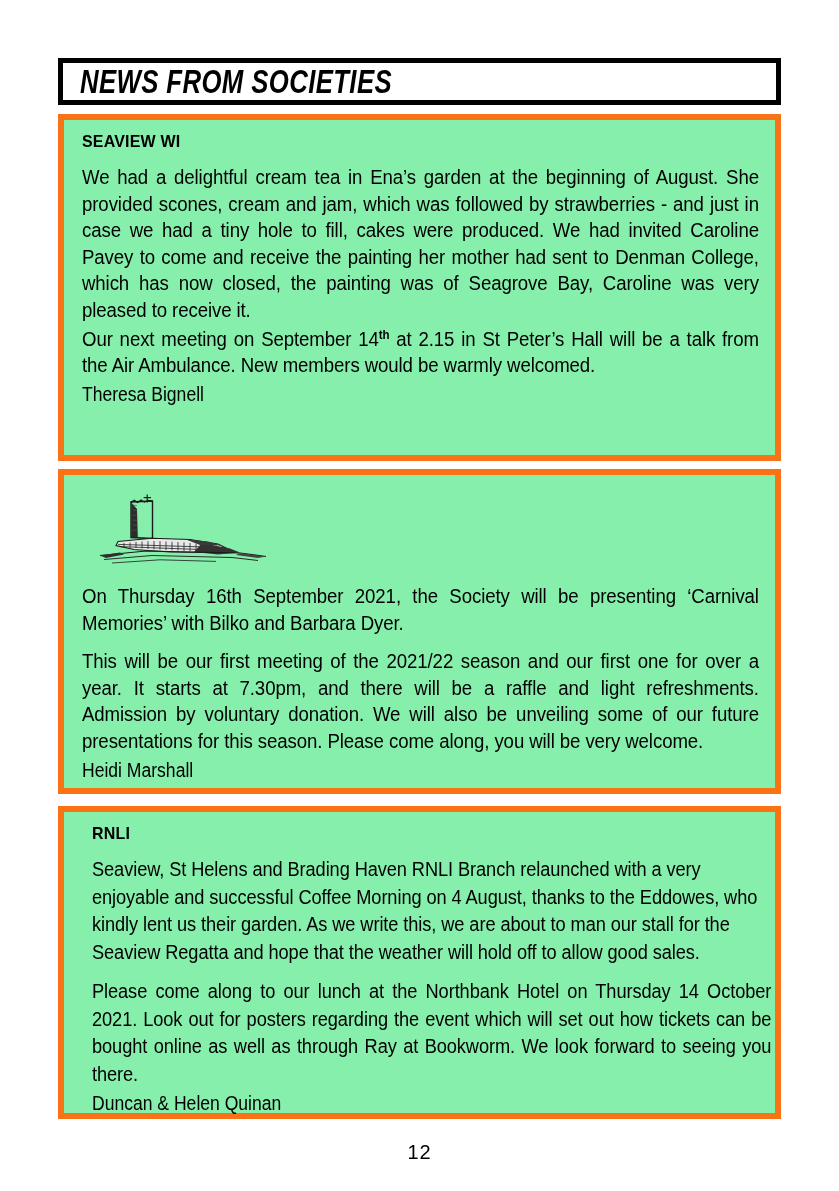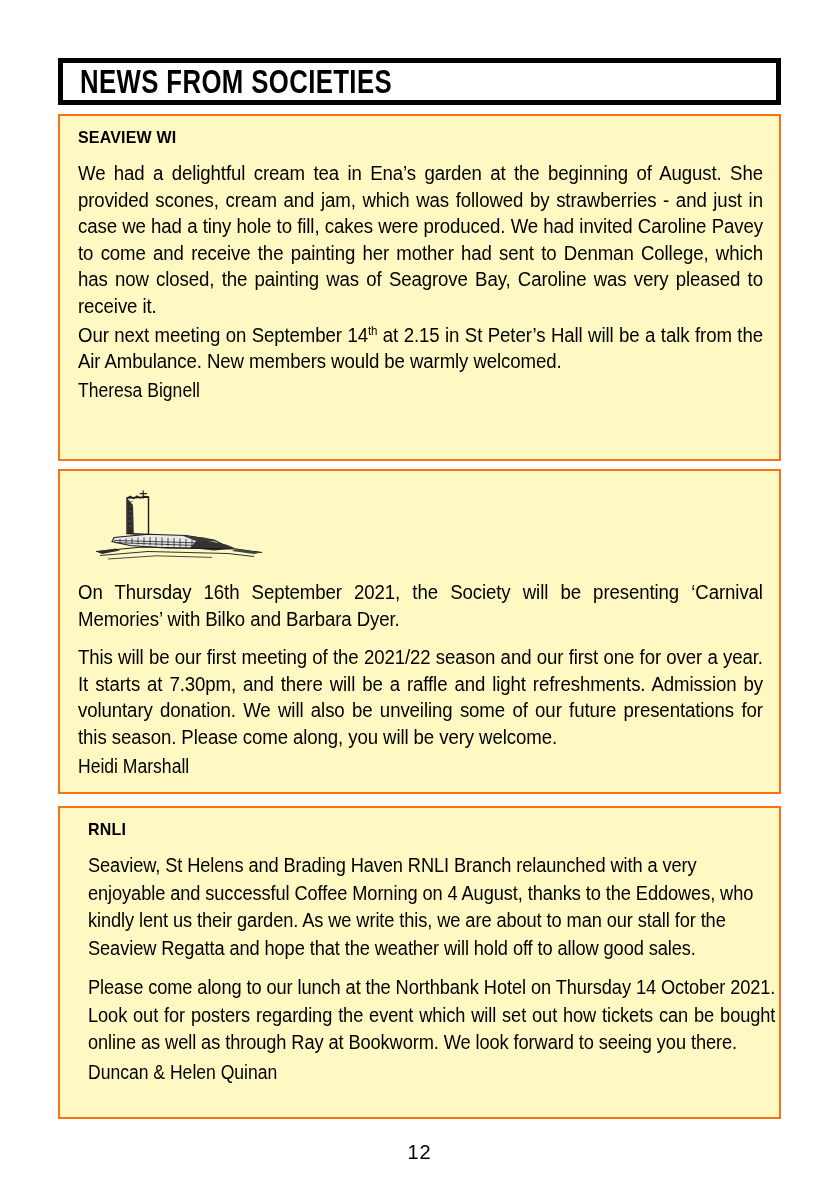--- a/index.html
+++ b/index.html
@@ -27,40 +27,41 @@
   
   .masthead {
     position: absolute;
     left: 58px;
     top: 58px;
     width: 723px;
     height: 47px;
     border: 5px solid #000000;
     background: #ffffff;
     box-sizing: border-box;
+    font-style: italic;
   }
   .masthead-title {
     position: absolute;
     left: 17px;
     top: 50%;
     transform: translateY(-52%) scaleX(0.78);
     transform-origin: left center;
     font-family: "Liberation Sans", sans-serif;
     font-weight: bold;
     font-size: 33px;
     letter-spacing: 0.5px;
     line-height: 1;
     white-space: nowrap;
   }
 
   
   .box {
     position: absolute;
-    border: 2px solid #f97316;
-    background: #fef9c3;
+    border: 6px solid #f97316;
+    background: #86efac;
     box-sizing: border-box;
   }
   #box-seaview  { left: 58px; top: 114px; width: 723px; height: 347px; }
   #box-sthelens { left: 58px; top: 469px; width: 723px; height: 325px; }
   #box-rnli     { left: 58px; top: 806px; width: 723px; height: 313px; }
 
   .box-inner {
     padding: 12px 16px 8px 18px;
   }
   #box-rnli .box-inner { padding: 12px 4px 8px 28px; }
@@ -98,20 +99,21 @@
     text-align: left;
     transform: scaleX(0.9);
     transform-origin: left top;
     width: 111%;
   }
 
   sup.ord {
     font-size: 0.62em;
     vertical-align: super;
     line-height: 0;
+    font-weight: bold;
   }
 
   
   #box-rnli .para {
     text-align: left;
     transform: scaleX(0.935);
     width: 107%;
     line-height: 27.5px;
   }
   #box-rnli .para.justified { text-align: justify; }

